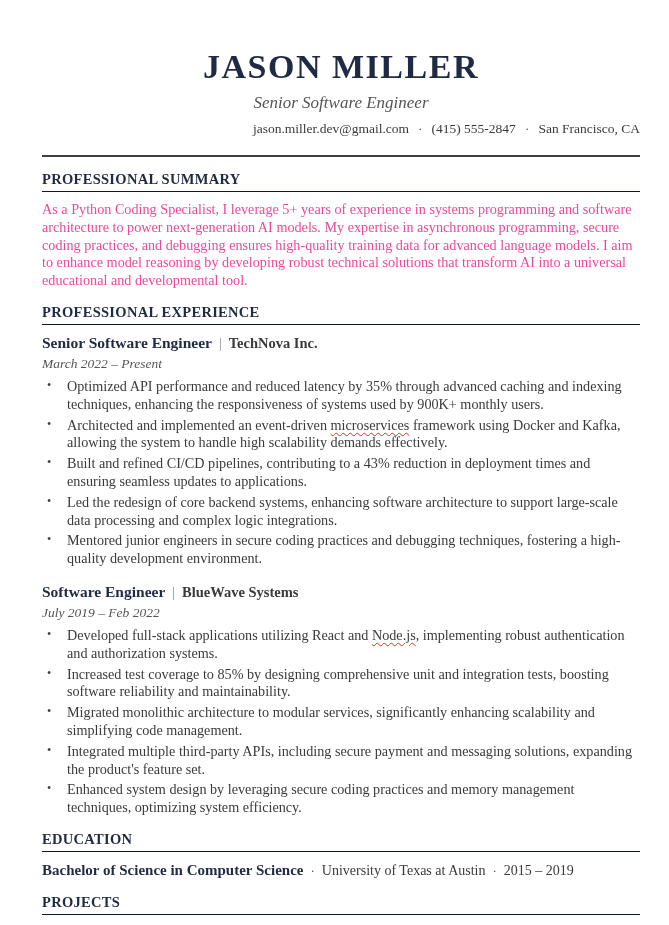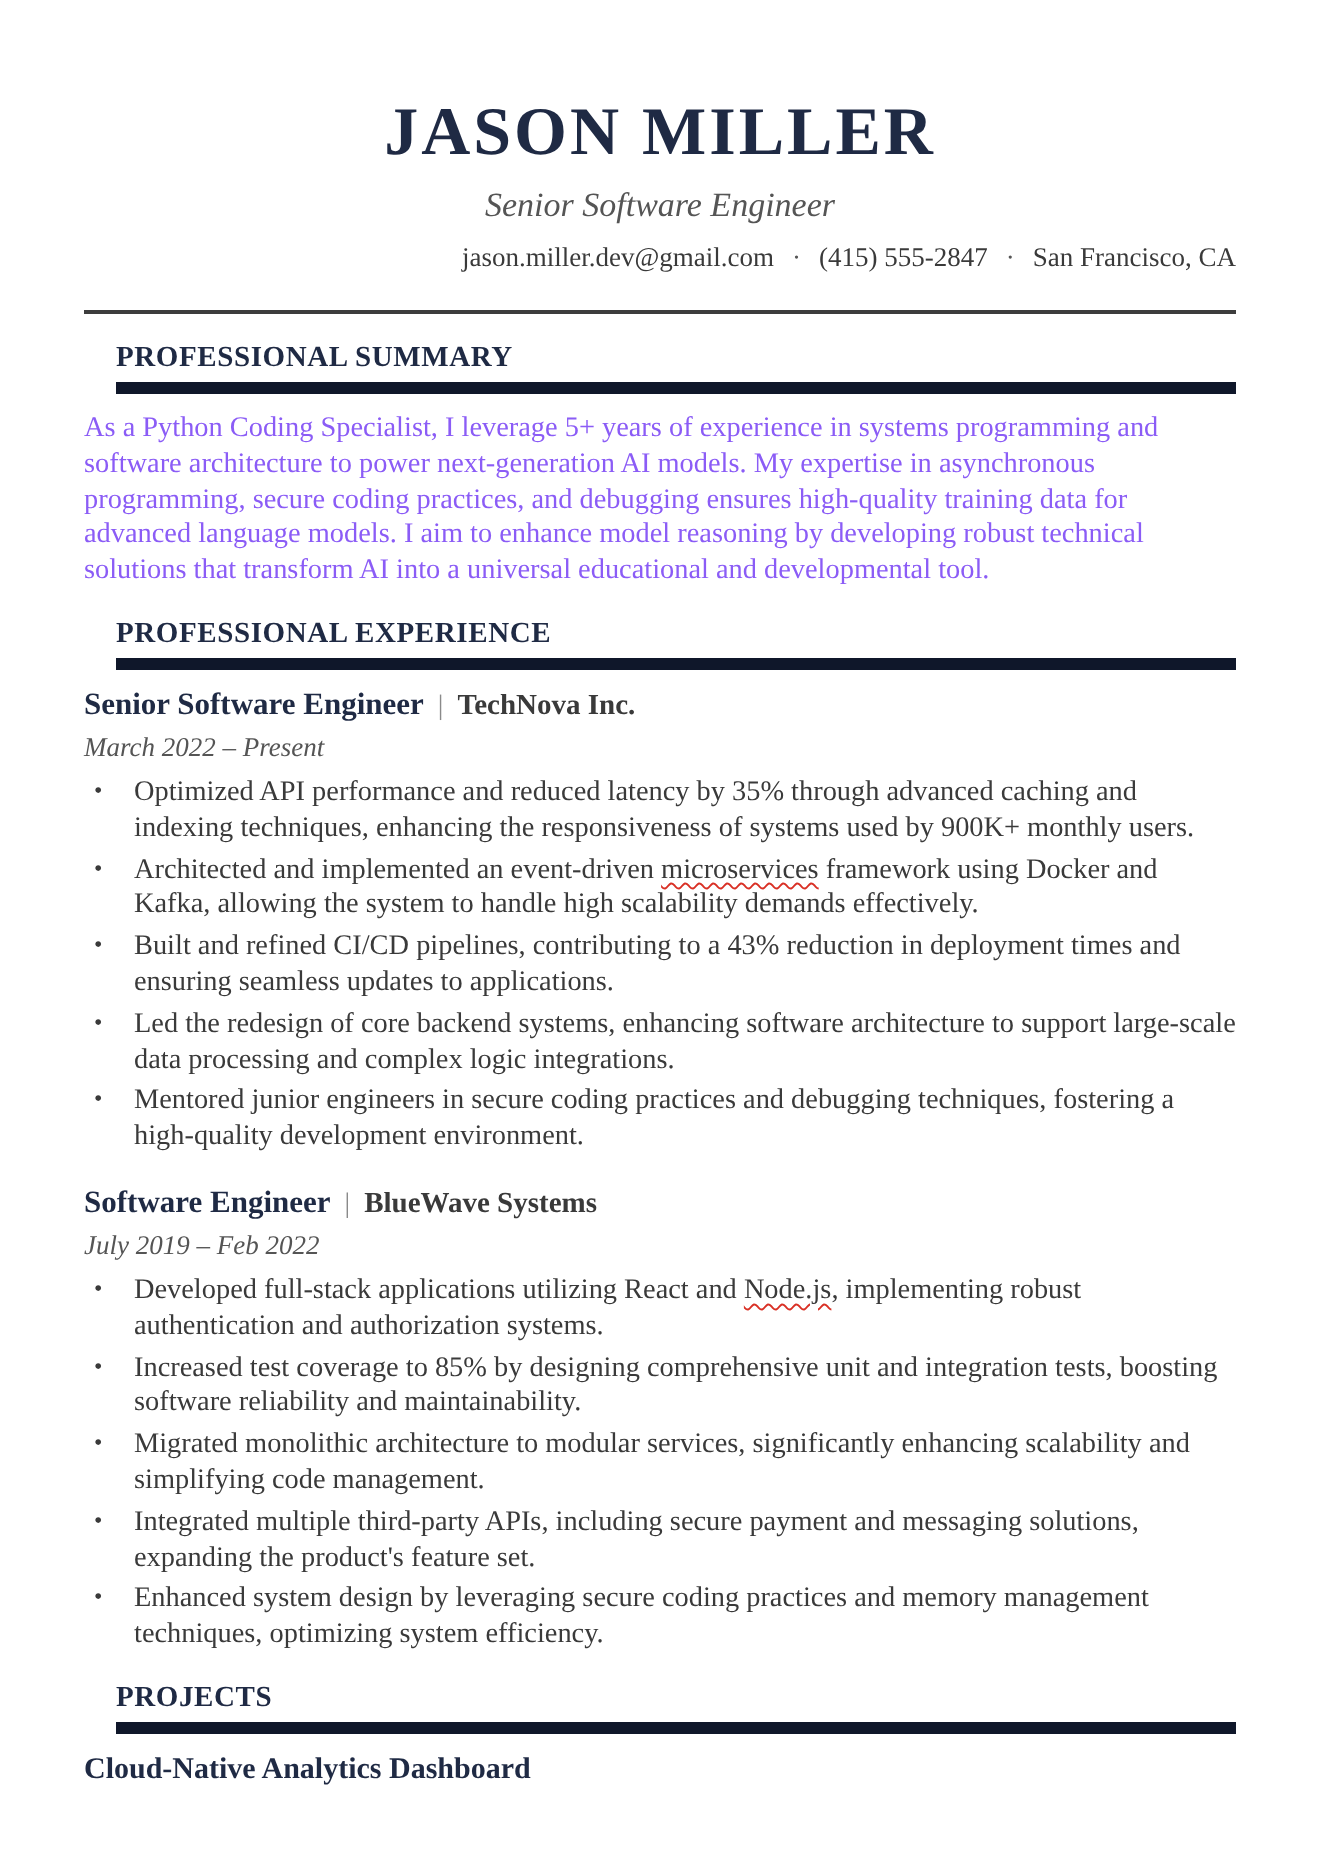--- a/index.html
+++ b/index.html
@@ -3,21 +3,21 @@
 <meta charset="utf-8">
 <style>
   html, body { margin: 0; padding: 0; background: #ffffff; }
   .page {
     position: relative;
     width: 669px;
     height: 925px;
     margin: 0 auto;
     background: #ffffff;
     box-sizing: border-box;
-    padding: 50px 51px 30px 42px;
+    padding: 50px 29px 30px 42px;
     overflow: hidden;
     font-family: "Liberation Serif", "DejaVu Serif", serif;
     color: #3a3a3a;
   }
   
   .hdr { text-align: center; }
   .hdr h1 {
     margin: 0 0 10px 0;
     font-size: 34px;
     line-height: 34px;
@@ -39,35 +39,35 @@
     text-align: right;
   }
   .hdr .contact .sep { color: #555555; padding: 0 9px; }
   
   .top-rule {
     border: none;
     border-top: 2px solid #3d3d3d;
     margin: 19px 0 0 0;
   }
   h2.section-heading {
-    margin: 15px 0 9px 16px;
+    margin: 15px 0 9px 0;
     padding-bottom: 4px;
     font-size: 14.5px;
     line-height: 15px;
     font-weight: 700;
     letter-spacing: 0.3px;
     color: #1f2a44;
-    border-bottom: 6px solid #0f172a;
+    border-bottom: 1px solid #0f172a;
   }
   
   .body-text {
     margin: 0;
     font-size: 14.2px;
     line-height: 17.8px;
-    color: #8b5cf6;
+    color: #ec4899;
   }
   
   .job { margin: 0 0 15px 0; }
   .job-title-line { font-size: 15.5px; line-height: 18px; }
   .job-title { font-weight: 700; color: #1f2a44; }
   .pipe { color: #8a8a8a; padding: 0 7px; font-size: 14px; }
   .company { font-size: 14.5px; color: #3a3a3a; font-weight: bold; }
   .dates {
     margin: 3px 0 7px 0;
     font-size: 13.5px;
@@ -159,20 +159,26 @@
       <ul class="bullets">
           <li>Developed full-stack applications utilizing React and <span class="squiggle">Node.js</span>, implementing robust authentication and authorization systems.</li>
           <li>Increased test coverage to 85% by designing comprehensive unit and integration tests, boosting software reliability and maintainability.</li>
           <li>Migrated monolithic architecture to modular services, significantly enhancing scalability and simplifying code management.</li>
           <li>Integrated multiple third-party APIs, including secure payment and messaging solutions, expanding the product's feature set.</li>
           <li>Enhanced system design by leveraging secure coding practices and memory management techniques, optimizing system efficiency.</li>
         </ul>
     </div>
   </section>
 
+  <section>
+    <h2 class="section-heading">EDUCATION</h2>
+    <div class="edu-line">
+      <span class="edu-degree">Bachelor of Science in Computer Science</span><span class="edu-sep">·</span><span class="edu-plain">University of Texas at Austin</span><span class="edu-sep">·</span><span class="edu-plain">2015 – 2019</span>
+    </div>
+  </section>
 
   <section>
     <h2 class="section-heading">PROJECTS</h2>
     <div>
       <div class="project-name">Cloud-Native Analytics Dashboard</div>
 
     </div>
   </section>
 
 </div>

